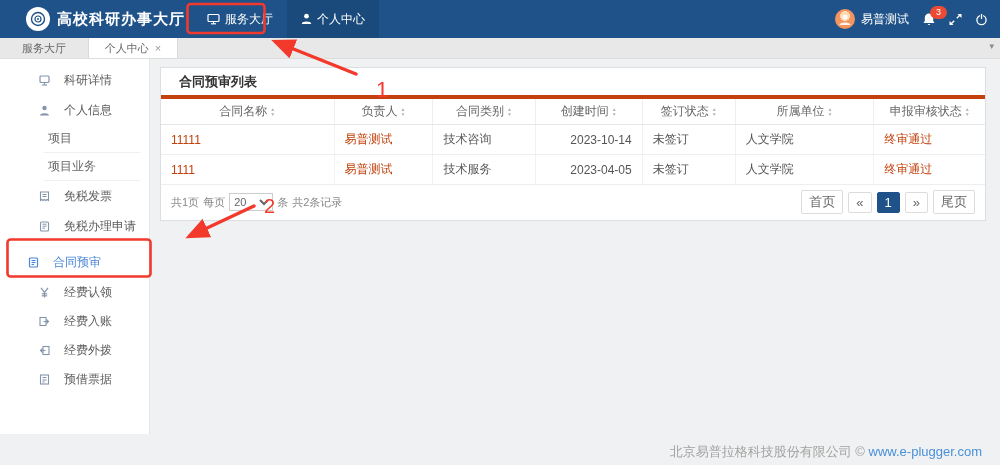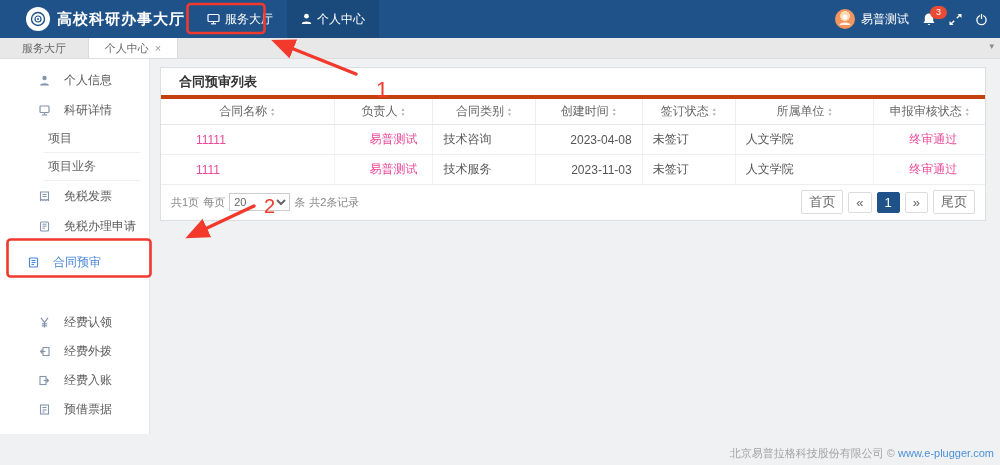--- a/index.html
+++ b/index.html
@@ -35,47 +35,47 @@
   .tab-caret::before{content:"▾";}
 
   
   .content{display:flex;height:407px;}
   .sidebar{width:150px;background:#fff;height:375px;border-right:1px solid #e4e6e8;box-sizing:border-box;padding-top:6px;}
   .side-item{height:30px;display:flex;align-items:center;padding-left:38px;gap:14px;font-size:12px;color:#5b5b5b;cursor:pointer;}
   .side-item .sicon{display:inline-flex;width:12px;justify-content:center;}
   .side-item.sub{height:28px;margin-left:44px;width:96px;padding-left:4px;box-sizing:border-box;
                  border-bottom:1px solid #efefef;color:#666;gap:0;}
   .side-item.active{color:#4a86d8;margin-top:6px;padding-left:27px;}
-  .side-item.group-gap{margin-top:30px;}
+  .side-item.group-gap{margin-top:0;}
   .side-item.tight{height:29px;}
   .main{flex:1;position:relative;}
 
   
   .panel{margin:8px 14px 0 10px;background:#fff;border:1px solid #dcdfe2;}
   .panel-title{font-size:13px;color:#333;padding:5px 30px 4px 18px;border-bottom:4px solid #c2410c;font-weight:bold;}
   table{width:100%;border-collapse:collapse;table-layout:fixed;}
   th{font-weight:normal;font-size:12px;color:#666;padding:4px 4px;border-bottom:1px solid #e6e6e6;
      border-right:1px solid #eeeeee;text-align:center;white-space:nowrap;cursor:pointer;}
   th:last-child,td:last-child{border-right:none;}
   td{font-size:12px;color:#555;padding:6px 10px;border-bottom:1px solid #eeeeee;border-right:1px solid #f1f1f1;
      white-space:nowrap;overflow:hidden;}
   td.r{text-align:right;}
-  a.lnk{color:#ec4899;text-decoration:none;cursor:pointer;margin-left:25px;}
+  a.lnk{color:#c2410c;text-decoration:none;cursor:pointer;}
   .sort{display:inline-flex;flex-direction:column;vertical-align:middle;margin-left:3px;color:#b5b5b5;}
   .sort::before{content:"▲";font-size:5px;line-height:5px;}
   .sort::after{content:"▼";font-size:5px;line-height:5px;}
 
   .pager{display:flex;align-items:center;padding:5px 10px 6px 10px;font-size:11px;color:#888;}
   .pager .lft{display:flex;align-items:center;gap:4px;}
-  .pager select{width:61px;height:18px;font-size:11px;border:1px solid #ccc;color:#666;background:#fff;}
+  .pager select{width:44px;height:18px;font-size:11px;border:1px solid #ccc;color:#666;background:#fff;}
   .pager .rgt{margin-left:auto;display:flex;align-items:center;gap:5px;}
   .pbtn{border:1px solid #dcdcdc;background:#fff;color:#666;font-size:13px;padding:2px 7px;border-radius:2px;cursor:pointer;}
   .pbtn.current{background:#1e5288;border-color:#1e5288;color:#fff;}
 
-  .footer{position:absolute;right:6px;bottom:4px;font-size:11px;color:#a3a3a3;white-space:nowrap;}
+  .footer{position:absolute;right:18px;bottom:4px;font-size:13px;color:#a3a3a3;white-space:nowrap;}
   .footer .flink{color:#4a90d9;text-decoration:none;cursor:pointer;}
 
   
   .overlay{position:absolute;left:0;top:0;width:1000px;height:465px;pointer-events:none;z-index:60;}
 </style>
 </head>
 <body>
 
 <div class="screen">
 
@@ -155,35 +155,35 @@
     </div>
     <span class="tab-caret"></span>
   </div>
 
   <div class="content">
 
     <aside class="sidebar">
       <div class="side-item">
         <span class="sicon">
             <svg width="11" height="11" viewBox="0 0 11 11">
-              <circle cx="5.5" cy="3" r="2.2" fill="#8494ab"></circle>
-              <path d="M1 10.5 C1 7.6 10 7.6 10 10.5 Z" fill="#8494ab"></path>
-            </svg>
-          </span>
-        <span>个人信息</span>
-      </div>
-      <div class="side-item">
-        <span class="sicon">
-            <svg width="11" height="11" viewBox="0 0 11 11">
               <rect x="1" y="1" width="9" height="6.5" rx="1" fill="none" stroke="#8494ab" stroke-width="1.2"></rect>
               <line x1="5.5" y1="7.5" x2="5.5" y2="9.5" stroke="#8494ab" stroke-width="1.2"></line>
               <line x1="3" y1="10" x2="8" y2="10" stroke="#8494ab" stroke-width="1.2"></line>
             </svg>
           </span>
         <span>科研详情</span>
+      </div>
+      <div class="side-item">
+        <span class="sicon">
+            <svg width="11" height="11" viewBox="0 0 11 11">
+              <circle cx="5.5" cy="3" r="2.2" fill="#8494ab"></circle>
+              <path d="M1 10.5 C1 7.6 10 7.6 10 10.5 Z" fill="#8494ab"></path>
+            </svg>
+          </span>
+        <span>个人信息</span>
       </div>
       <div class="side-item sub">
         <span>项目</span>
       </div>
       <div class="side-item sub">
         <span>项目业务</span>
       </div>
       <div class="side-item">
         <span class="sicon">
             <svg width="11" height="11" viewBox="0 0 11 11">
@@ -223,34 +223,34 @@
               <line x1="5.5" y1="5.5" x2="5.5" y2="10.5"></line>
               <line x1="2.8" y1="6.8" x2="8.2" y2="6.8"></line>
               <line x1="2.8" y1="8.8" x2="8.2" y2="8.8"></line>
             </svg>
           </span>
         <span>经费认领</span>
       </div>
       <div class="side-item tight">
         <span class="sicon">
             <svg width="11" height="11" viewBox="0 0 11 11" stroke="#8494ab" stroke-width="1.1" fill="none">
+              <rect x="1" y="1.5" width="6" height="8"></rect>
+              <path d="M4.5 5.5 h5 M7.5 3.5 l2 2 -2 2"></path>
+            </svg>
+          </span>
+        <span>经费入账</span>
+      </div>
+      <div class="side-item tight">
+        <span class="sicon">
+            <svg width="11" height="11" viewBox="0 0 11 11" stroke="#8494ab" stroke-width="1.1" fill="none">
               <rect x="4" y="1.5" width="6" height="8"></rect>
               <path d="M6.5 5.5 h-5 M3.5 3.5 l-2 2 2 2"></path>
             </svg>
           </span>
         <span>经费外拨</span>
-      </div>
-      <div class="side-item tight">
-        <span class="sicon">
-            <svg width="11" height="11" viewBox="0 0 11 11" stroke="#8494ab" stroke-width="1.1" fill="none">
-              <rect x="1" y="1.5" width="6" height="8"></rect>
-              <path d="M4.5 5.5 h5 M7.5 3.5 l2 2 -2 2"></path>
-            </svg>
-          </span>
-        <span>经费入账</span>
       </div>
       <div class="side-item tight">
         <span class="sicon">
             <svg width="11" height="11" viewBox="0 0 11 11" stroke="#8494ab" stroke-width="1.1" fill="none">
               <rect x="1.5" y="1" width="8" height="9"></rect>
               <line x1="3.5" y1="3.5" x2="7.5" y2="3.5"></line>
               <line x1="3.5" y1="6" x2="7.5" y2="6"></line>
               <line x1="3.5" y1="8" x2="5.5" y2="8"></line>
             </svg>
           </span>
@@ -280,30 +280,30 @@
               <th><span>签订状态</span><span class="sort"></span></th>
               <th><span>所属单位</span><span class="sort"></span></th>
               <th><span>申报审核状态</span><span class="sort"></span></th>
             </tr>
           </thead>
           <tbody>
             <tr>
               <td><a class="lnk">11111</a></td>
               <td><a class="lnk">易普测试</a></td>
               <td>技术咨询</td>
-              <td class="r">2023-04-08</td>
+              <td class="r">2023-10-14</td>
               <td>未签订</td>
               <td>人文学院</td>
               <td><a class="lnk">终审通过</a></td>
             </tr>
             <tr>
               <td><a class="lnk">1111</a></td>
               <td><a class="lnk">易普测试</a></td>
               <td>技术服务</td>
-              <td class="r">2023-11-03</td>
+              <td class="r">2023-04-05</td>
               <td>未签订</td>
               <td>人文学院</td>
               <td><a class="lnk">终审通过</a></td>
             </tr>
           </tbody>
         </table>
         <div class="pager">
           <div class="lft">
             <span>共1页</span>
             <span>每页</span>

